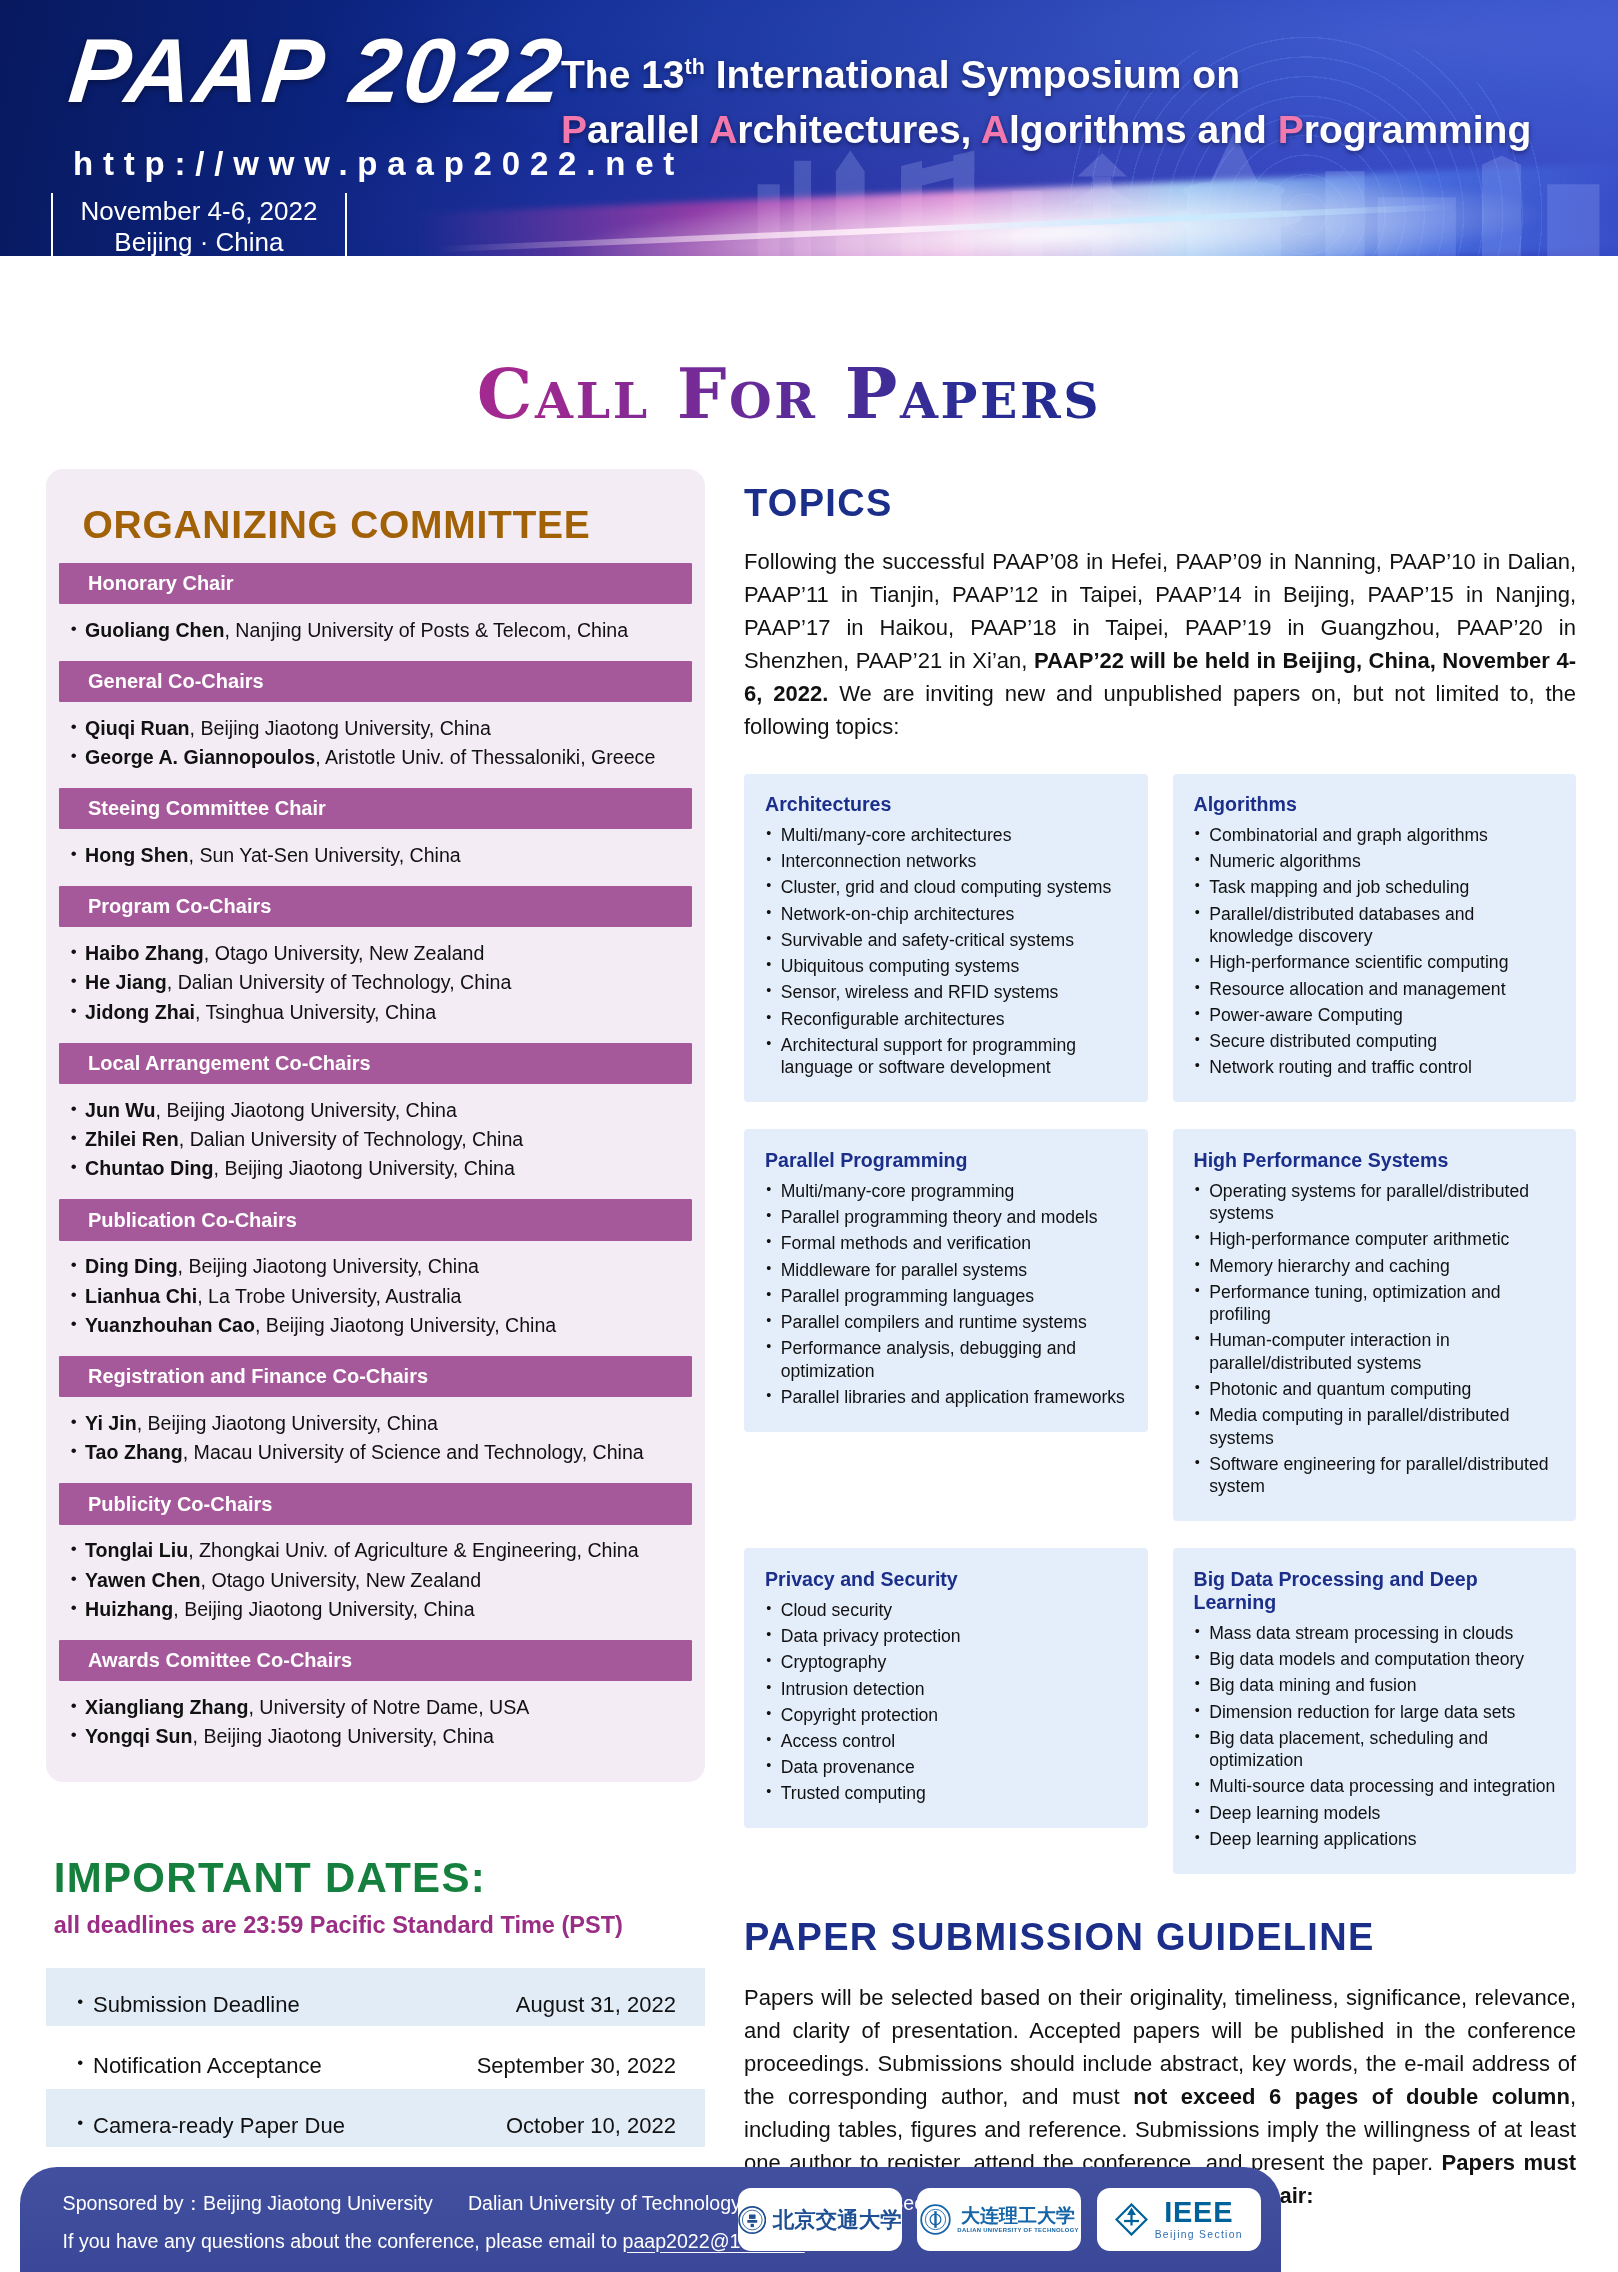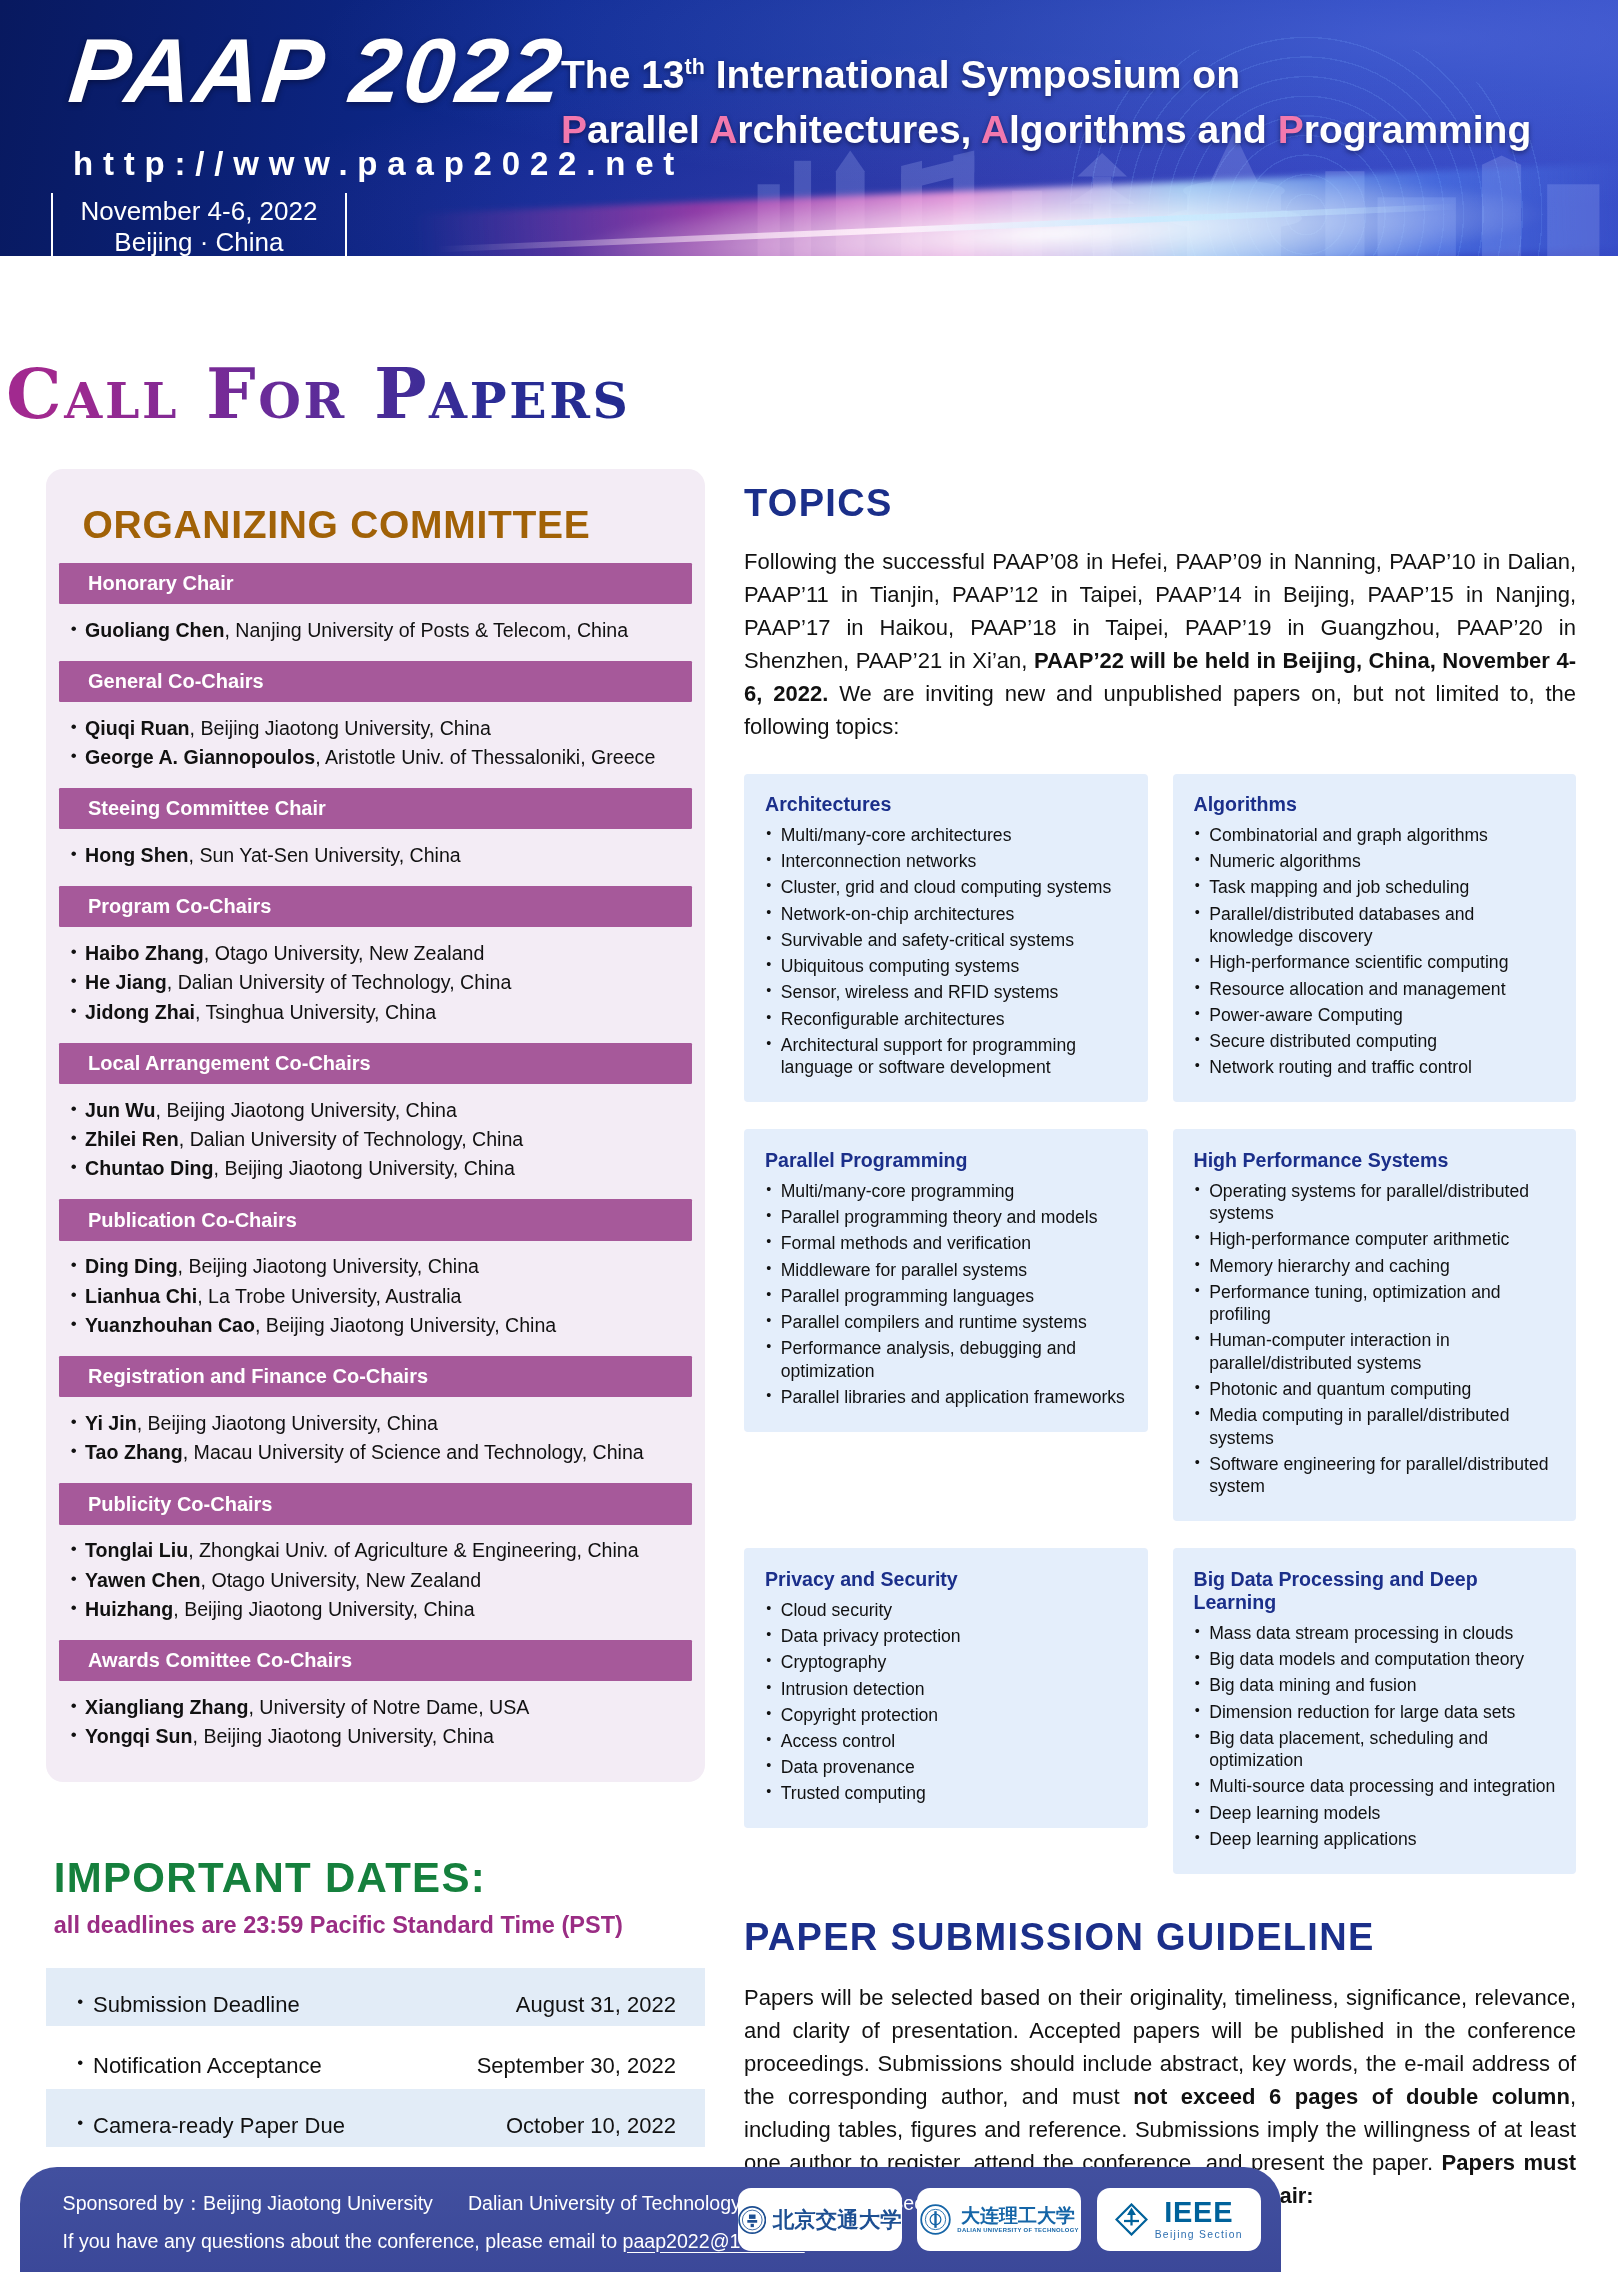--- a/index.html
+++ b/index.html
@@ -45,21 +45,21 @@
   }
   .hdr-datebox{
     position:absolute;left:51px;top:193px;padding:2.6px 27.4px;text-align:center;
     border-left:2px solid #ffffff;border-right:2px solid #ffffff;color:#ffffff;
     font-size:26px;line-height:1.22;
   }
   .hdr-title{position:absolute;left:561px;top:47px;font-size:39px;font-weight:bold;line-height:1.42;color:#ffffff;text-shadow:0 2px 5.2px rgba(0,0,30,.5);white-space:nowrap;}
   .hdr-title sup{font-size:.55em;}
   .pk{color:#f279ae;}
   
-  .page-title{position:absolute;top:352px;left:6px;width:1552px;}
+  .page-title{position:absolute;top:352px;left:13px;width:1552px;text-align:center;}
   .page-title span{
     display:inline-block;font-family:"DejaVu Serif", serif;font-weight:bold;font-size:70px;
     font-variant:small-caps;letter-spacing:2.6px;color:#5b2d9a;
     background:linear-gradient(90deg,#a1298f 8%,#6a2b99 42%,#2b2d96 78%,#222a8e 100%);
     -webkit-background-clip:text;background-clip:text;-webkit-text-fill-color:transparent;
   }
   
   .content{position:absolute;top:469px;left:46px;width:1530px;display:flex;gap:39px;align-items:flex-start;}
   .col-left{width:659px;flex:none;}
   .col-right{flex:1;min-width:0;}

